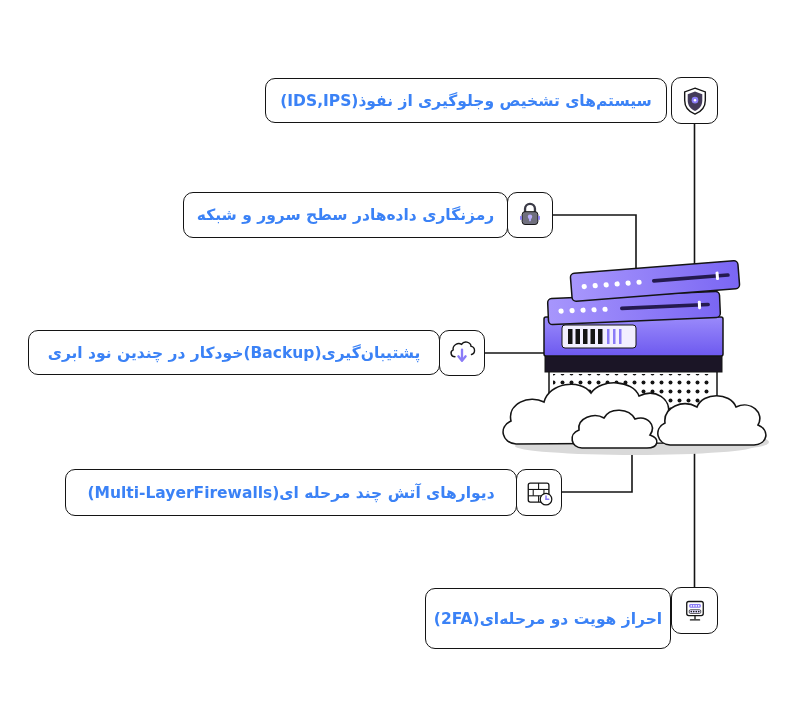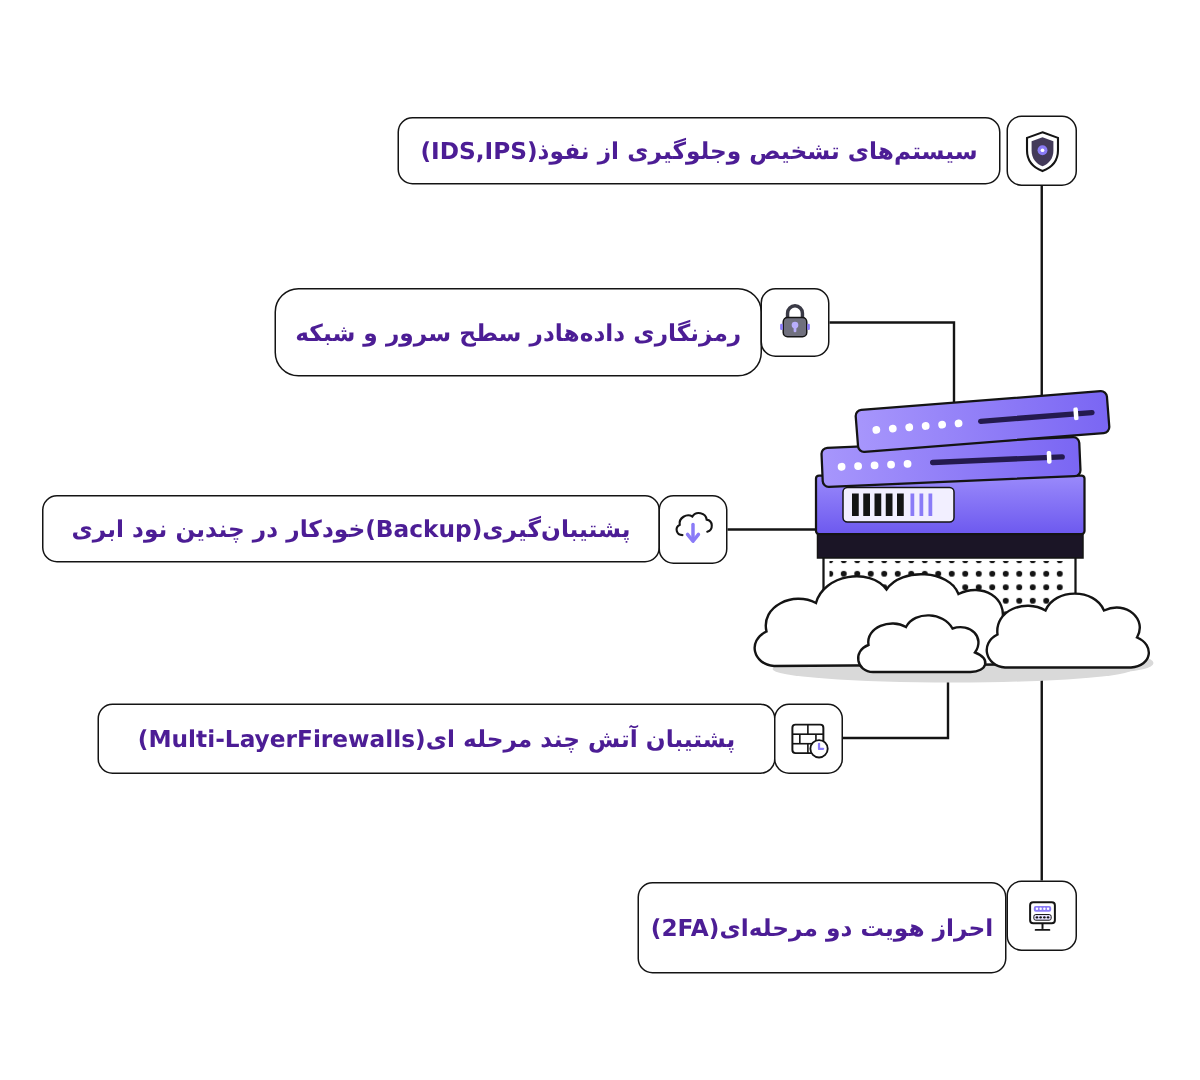--- a/index.html
+++ b/index.html
@@ -13,21 +13,21 @@
   .pill {
     position:absolute;
     background:#ffffff;
     border:1.8px solid #141414;
     border-radius:10px;
     display:flex;
     align-items:center;
     justify-content:center;
     font-weight:bold;
     font-size:15.5px;
-    color:#4c1d95;
+    color:#3b82f6;
     direction:rtl;
     padding:0 10px;
     white-space:nowrap;
     z-index:3;
   }
   .iconbox {
     position:absolute;
     background:#ffffff;
     border:1.8px solid #141414;
     border-radius:10px;
@@ -130,42 +130,42 @@
 <div class="pill" style="left:265px; top:78px; width:402px; height:45px;" dir="rtl" lang="fa">سیستم‌های تشخیص وجلوگیری از نفوذ(IDS,IPS)</div>
 <div class="iconbox" style="left:671px; top:77px; width:47px; height:47px;">
   <svg width="38" height="38" viewBox="0 0 46 46">
     <path d="M23 7.5 L35.5 12 V22 C35.5 30.5 30.3 36 23 38.8 C15.7 36 10.5 30.5 10.5 22 V12 Z" fill="#ffffff" stroke="#141414" stroke-width="1.7"></path>
     <path d="M23 11.5 L31.8 14.8 V22.3 C31.8 28.6 28.1 32.8 23 35 C17.9 32.8 14.2 28.6 14.2 22.3 V14.8 Z" fill="#433a5a"></path>
     <circle cx="23" cy="22" r="4" fill="#8a7bf7"></circle>
     <circle cx="23" cy="22" r="1.5" fill="#ffffff"></circle>
   </svg>
 </div>
 
-<div class="pill" style="left:183px; top:192px; width:325px; height:59px;border-radius:16px;" dir="rtl" lang="fa">رمزنگاری داده‌هادر سطح سرور و شبکه</div>
+<div class="pill" style="left:183px; top:192px; width:325px; height:46px;" dir="rtl" lang="fa">رمزنگاری داده‌هادر سطح سرور و شبکه</div>
 <div class="iconbox" style="left:507px; top:192px; width:46px; height:46px;">
   <svg width="38" height="38" viewBox="0 0 46 46">
     <path d="M17 20 v-4.5 a6 6 0 0 1 12 0 V20" fill="none" stroke="#3a3a46" stroke-width="2.8"></path>
     <rect x="13.5" y="19" width="19" height="15.5" rx="3.5" fill="#70707e" stroke="#141414" stroke-width="1.2"></rect>
     <rect x="11" y="24" width="2.2" height="5" rx="1" fill="#8a7bf7"></rect>
     <rect x="32.8" y="24" width="2.2" height="5" rx="1" fill="#8a7bf7"></rect>
     <circle cx="23" cy="25" r="2.7" fill="#b9aefc"></circle>
     <rect x="21.9" y="26.2" width="2.2" height="4.6" rx="1" fill="#b9aefc"></rect>
   </svg>
 </div>
 
 <div class="pill" style="left:28px; top:330px; width:412px; height:45px;text-align:right;" dir="rtl" lang="fa">پشتیبان‌گیری(Backup)خودکار در چندین نود ابری</div>
 <div class="iconbox" style="left:439px; top:330px; width:46px; height:46px;">
   <svg width="38" height="38" viewBox="0 0 46 46">
     <path d="M14.5 27.5 C9.5 27.5 8 21.5 12.3 19.3 C11.3 13.5 18 9.8 22.5 12.5 C25.3 7.8 33.4 9.3 34 15 C39.3 15.8 39.6 23.4 34.5 24.8" fill="#ffffff" stroke="#141414" stroke-width="1.7" stroke-linecap="round"></path>
     <line x1="23" y1="19" x2="23" y2="31" stroke="#8a7bf7" stroke-width="2.8" stroke-linecap="round"></line>
     <path d="M18.6 27 L23 32.5 L27.4 27" fill="none" stroke="#8a7bf7" stroke-width="2.8" stroke-linecap="round" stroke-linejoin="round"></path>
   </svg>
 </div>
 
-<div class="pill" style="left:65px; top:469px; width:452px; height:47px;" dir="rtl" lang="fa">پشتیبان آتش چند مرحله ای(Multi-LayerFirewalls)</div>
+<div class="pill" style="left:65px; top:469px; width:452px; height:47px;" dir="rtl" lang="fa">دیوارهای آتش چند مرحله ای(Multi-LayerFirewalls)</div>
 <div class="iconbox" style="left:516px; top:469px; width:46px; height:47px;">
   <svg width="38" height="38" viewBox="0 0 46 46">
     <rect x="10" y="11" width="25" height="23" rx="2.5" fill="#ffffff" stroke="#141414" stroke-width="1.6"></rect>
     <line x1="10" y1="18.7" x2="35" y2="18.7" stroke="#141414" stroke-width="1.3"></line>
     <line x1="10" y1="26.4" x2="35" y2="26.4" stroke="#141414" stroke-width="1.3"></line>
     <line x1="22.5" y1="11" x2="22.5" y2="18.7" stroke="#141414" stroke-width="1.3"></line>
     <line x1="16" y1="18.7" x2="16" y2="26.4" stroke="#141414" stroke-width="1.3"></line>
     <line x1="29" y1="18.7" x2="29" y2="26.4" stroke="#141414" stroke-width="1.3"></line>
     <line x1="22.5" y1="26.4" x2="22.5" y2="34" stroke="#141414" stroke-width="1.3"></line>
     <circle cx="31.5" cy="30.5" r="7" fill="#ffffff" stroke="#141414" stroke-width="1.5"></circle>

